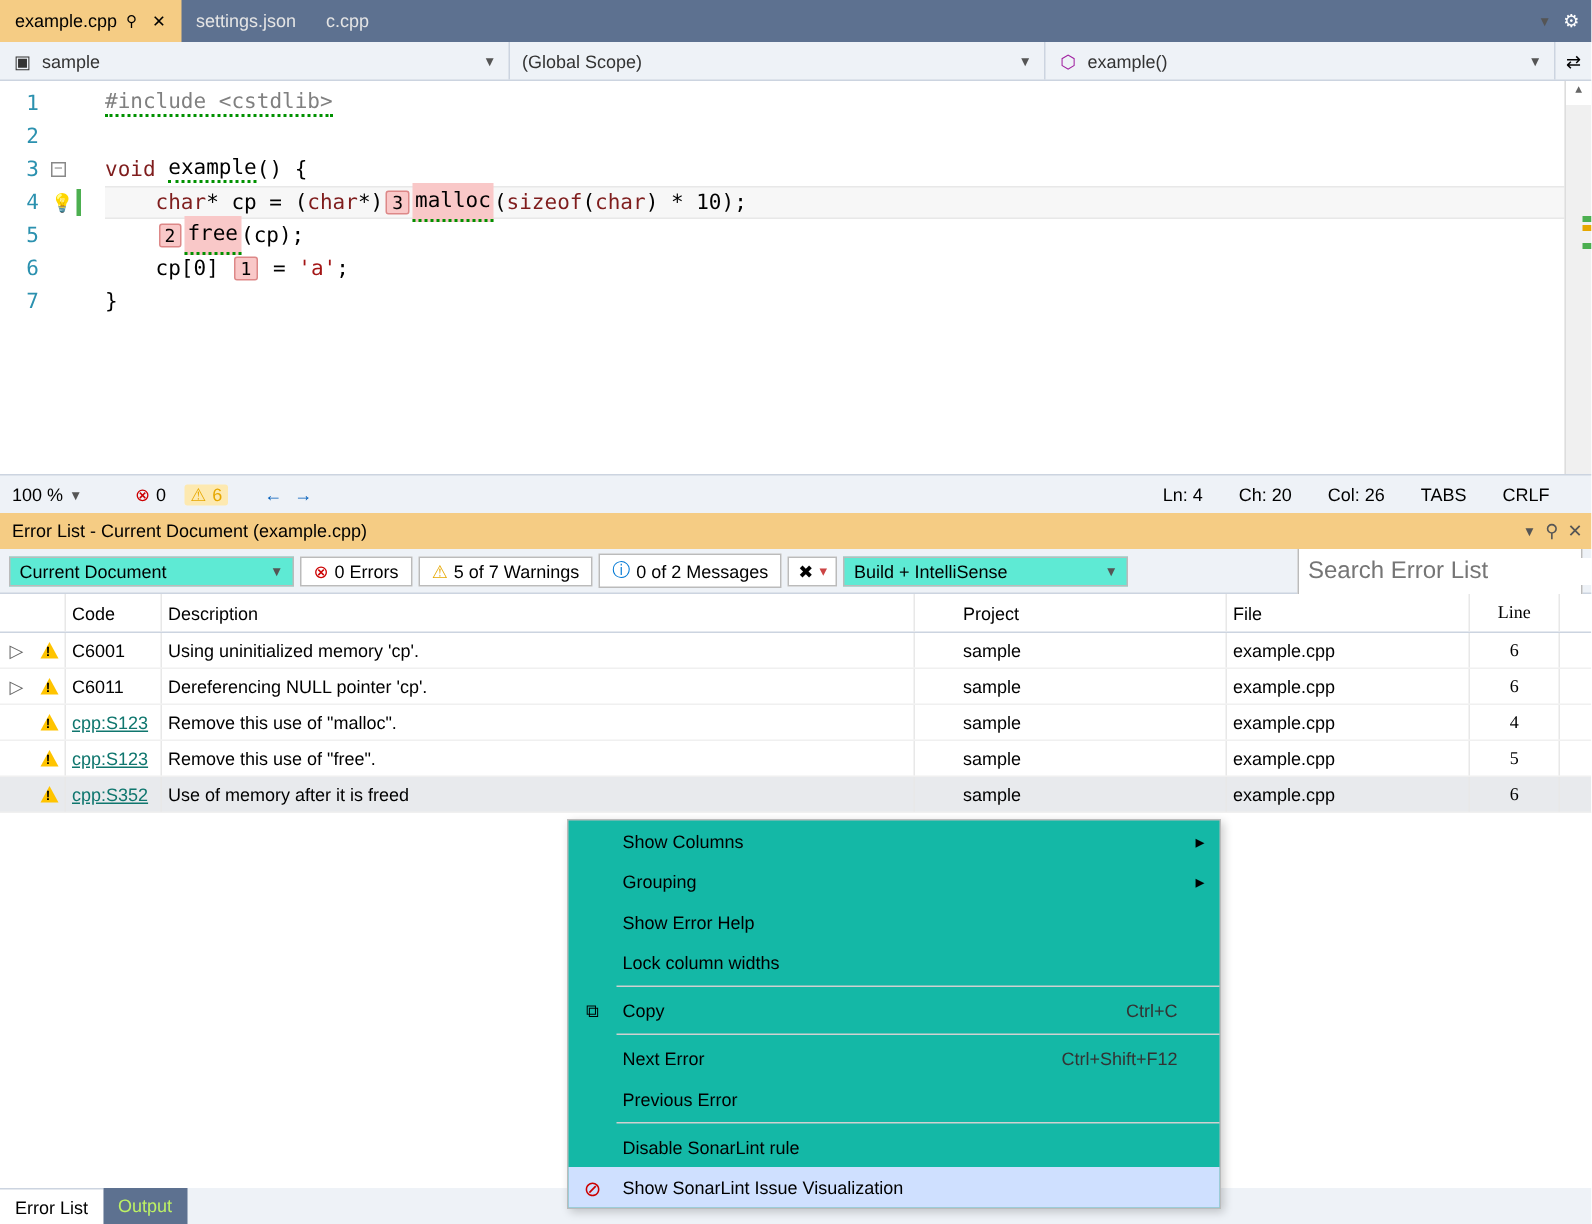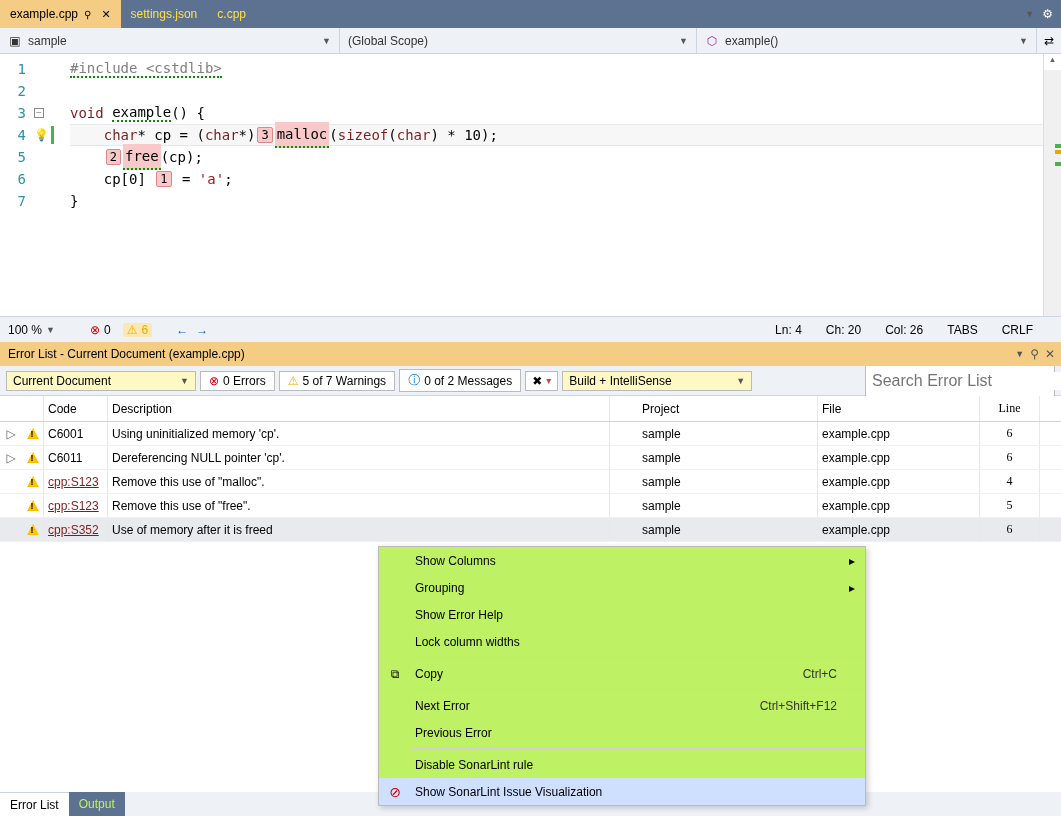--- a/index.html
+++ b/index.html
@@ -1,18 +1,18 @@
 <!DOCTYPE html>
 <html><head>
 <meta charset="utf-8">
 <style>
 * { box-sizing: border-box; margin: 0; padding: 0; }
 body { font-family: "Segoe UI", Tahoma, sans-serif; font-size: 12px; background: #fff; width: 1061px; height: 816px; overflow: hidden; display: flex; flex-direction: column; }
 .tabbar { background: #5d7190; height: 28px; display: flex; align-items: stretch; position: relative; }
-.tab { padding: 0 10px; display: flex; align-items: center; color: #fde047; font-size: 12px; cursor: pointer; gap: 6px; }
+.tab { padding: 0 10px; display: flex; align-items: center; color: #e5e5e5; font-size: 12px; cursor: pointer; gap: 6px; }
 .tab.active { background: #f5cc84; color: #000; }
 .tab .close { margin-left: 4px; font-size: 11px; }
 .pin { font-size: 10px; }
 .tabbar-right { margin-left: auto; display: flex; align-items: center; gap: 8px; padding-right: 8px; color: #fff; }
 .navbar { height: 26px; background: #eef2f7; border-bottom: 1px solid #ccd4e0; display: flex; align-items: center; }
 .dropdown { display: flex; align-items: center; border-right: 1px solid #ccd4e0; height: 100%; padding: 0 8px; gap: 6px; font-size: 12px; color: #333; }
 .dropdown .caret { margin-left: auto; }
 .dropdown.scope { flex: 1; }
 .dropdown.first { width: 340px; }
 .dropdown.member { width: 340px; }
@@ -40,45 +40,45 @@
 .statusbar { height: 26px; background: #eef2f7; border-top: 1px solid #ccd4e0; display: flex; align-items: center; padding: 0 8px; font-size: 12px; gap: 12px; }
 .sb-zoom { display: flex; align-items: center; gap: 4px; width: 70px; }
 .sb-errors { display: flex; align-items: center; gap: 4px; }
 .err-circle { color: #c00; }
 .warn-tri { color: #e6a700; background: #fde9b0; padding: 0 4px; border-radius: 2px; }
 .sb-arrows { display: flex; gap: 8px; color: #005dba; margin-left: 12px; }
 .sb-right { margin-left: auto; display: flex; gap: 24px; padding-right: 20px; }
 .panel-header { height: 24px; background: #f5cc84; display: flex; align-items: center; padding: 0 8px; font-size: 12px; position: relative; }
 .panel-header-icons { position: absolute; right: 6px; display: flex; gap: 6px; align-items: center; color: #555; }
 .panel-toolbar { height: 30px; background: #eef2f7; border-bottom: 1px solid #ccd4e0; display: flex; align-items: center; padding: 0 6px; gap: 4px; }
-.tb-dropdown { border: 1px solid #bbb; background: #fef9c3; padding: 2px 6px; display: flex; align-items: center; gap: 4px; font-size: 12px; justify-content: flex-end; }
+.tb-dropdown { border: 1px solid #bbb; background: #5eead4; padding: 2px 6px; display: flex; align-items: center; gap: 4px; font-size: 12px; justify-content: flex-end; }
 .tb-btn { border: 1px solid #bbb; background: #fff; padding: 2px 8px; display: flex; align-items: center; gap: 4px; font-size: 12px; }
 .tb-search { margin-left: auto; border: 1px solid #bbb; background: #fff; padding: 2px 6px; display: flex; align-items: center; width: 190px; }
 .tb-search input { border: none; outline: none; flex: 1; font-size: 16px; }
 .icon-err { color: #c00; }
 .icon-warn { color: #e6a700; }
 .icon-info { color: #0078d4; }
 .grid { flex: 1; background: #fff; display: flex; flex-direction: column; overflow: hidden; }
 .grid-head { height: 26px; border-bottom: 1px solid #ccd4e0; display: flex; align-items: center; }
 .grid-row { height: 24px; display: flex; align-items: center; border-bottom: 1px solid #f0f0f0; }
 .grid-row.sel { background: #e8eaed; }
 .gc { padding: 0 4px; border-right: 1px solid #e8e8e8; height: 100%; display: flex; align-items: center; overflow: hidden; }
 .gc-exp { width: 22px; justify-content: center; color: #666; border-right: none; }
 .gc-ico { width: 22px; justify-content: center; }
 .gc-code { width: 64px; }
 .gc-desc { width: 502px; }
 .gc-proj { width: 180px; margin-left: 28px; }
 .gc-file { width: 162px; }
 .gc-line { width: 60px; justify-content: center; font-family: Liberation Serif, serif; }
-.link { color: #7f1d1d; text-decoration: underline; }
+.link { color: #0f766e; text-decoration: underline; }
 .bottom-tabs { height: 24px; background: #eef2f7; display: flex; align-items: stretch; }
 .btab { padding: 0 10px; display: flex; align-items: center; font-size: 12px; }
 .btab.active { background: #fff; border-top: 1px solid #ccd4e0; }
 .btab.inactive { background: #5d7190; color: #bef264; }
-.context-menu { position: absolute; left: 378px; top: 546px; width: 488px; background: #bef264; border: 1px solid #bbb; box-shadow: 2px 2px 6px rgba(0,0,0,0.2); z-index: 100; }
+.context-menu { position: absolute; left: 378px; top: 546px; width: 436px; background: #14b8a6; border: 1px solid #bbb; box-shadow: 2px 2px 6px rgba(0,0,0,0.2); z-index: 100; }
 .cm-item { height: 27px; display: flex; align-items: center; padding: 0 8px 0 36px; font-size: 12px; position: relative; }
 .cm-item.hover { background: #cfe0ff; }
 .cm-item .arrow { position: absolute; right: 10px; }
 .cm-item .shortcut { margin-left: auto; color: #333; padding-right: 20px; }
 .cm-item .cm-icon { position: absolute; left: 8px; width: 16px; text-align: center; }
 .cm-sep { height: 1px; background: #d0d0d0; margin: 2px 0 2px 32px; }
 .warn-triangle { display: inline-block; width: 0; height: 0; border-left: 6px solid transparent; border-right: 6px solid transparent; border-bottom: 11px solid #ffc400; position: relative; }
 .warn-triangle::after { content: "!"; position: absolute; left: -2px; top: 1px; font-size: 9px; color: #000; font-weight: bold; }
 .chev { font-size: 9px; color: #555; }
 .sonar-icon { color: #c00; font-size: 14px; }

